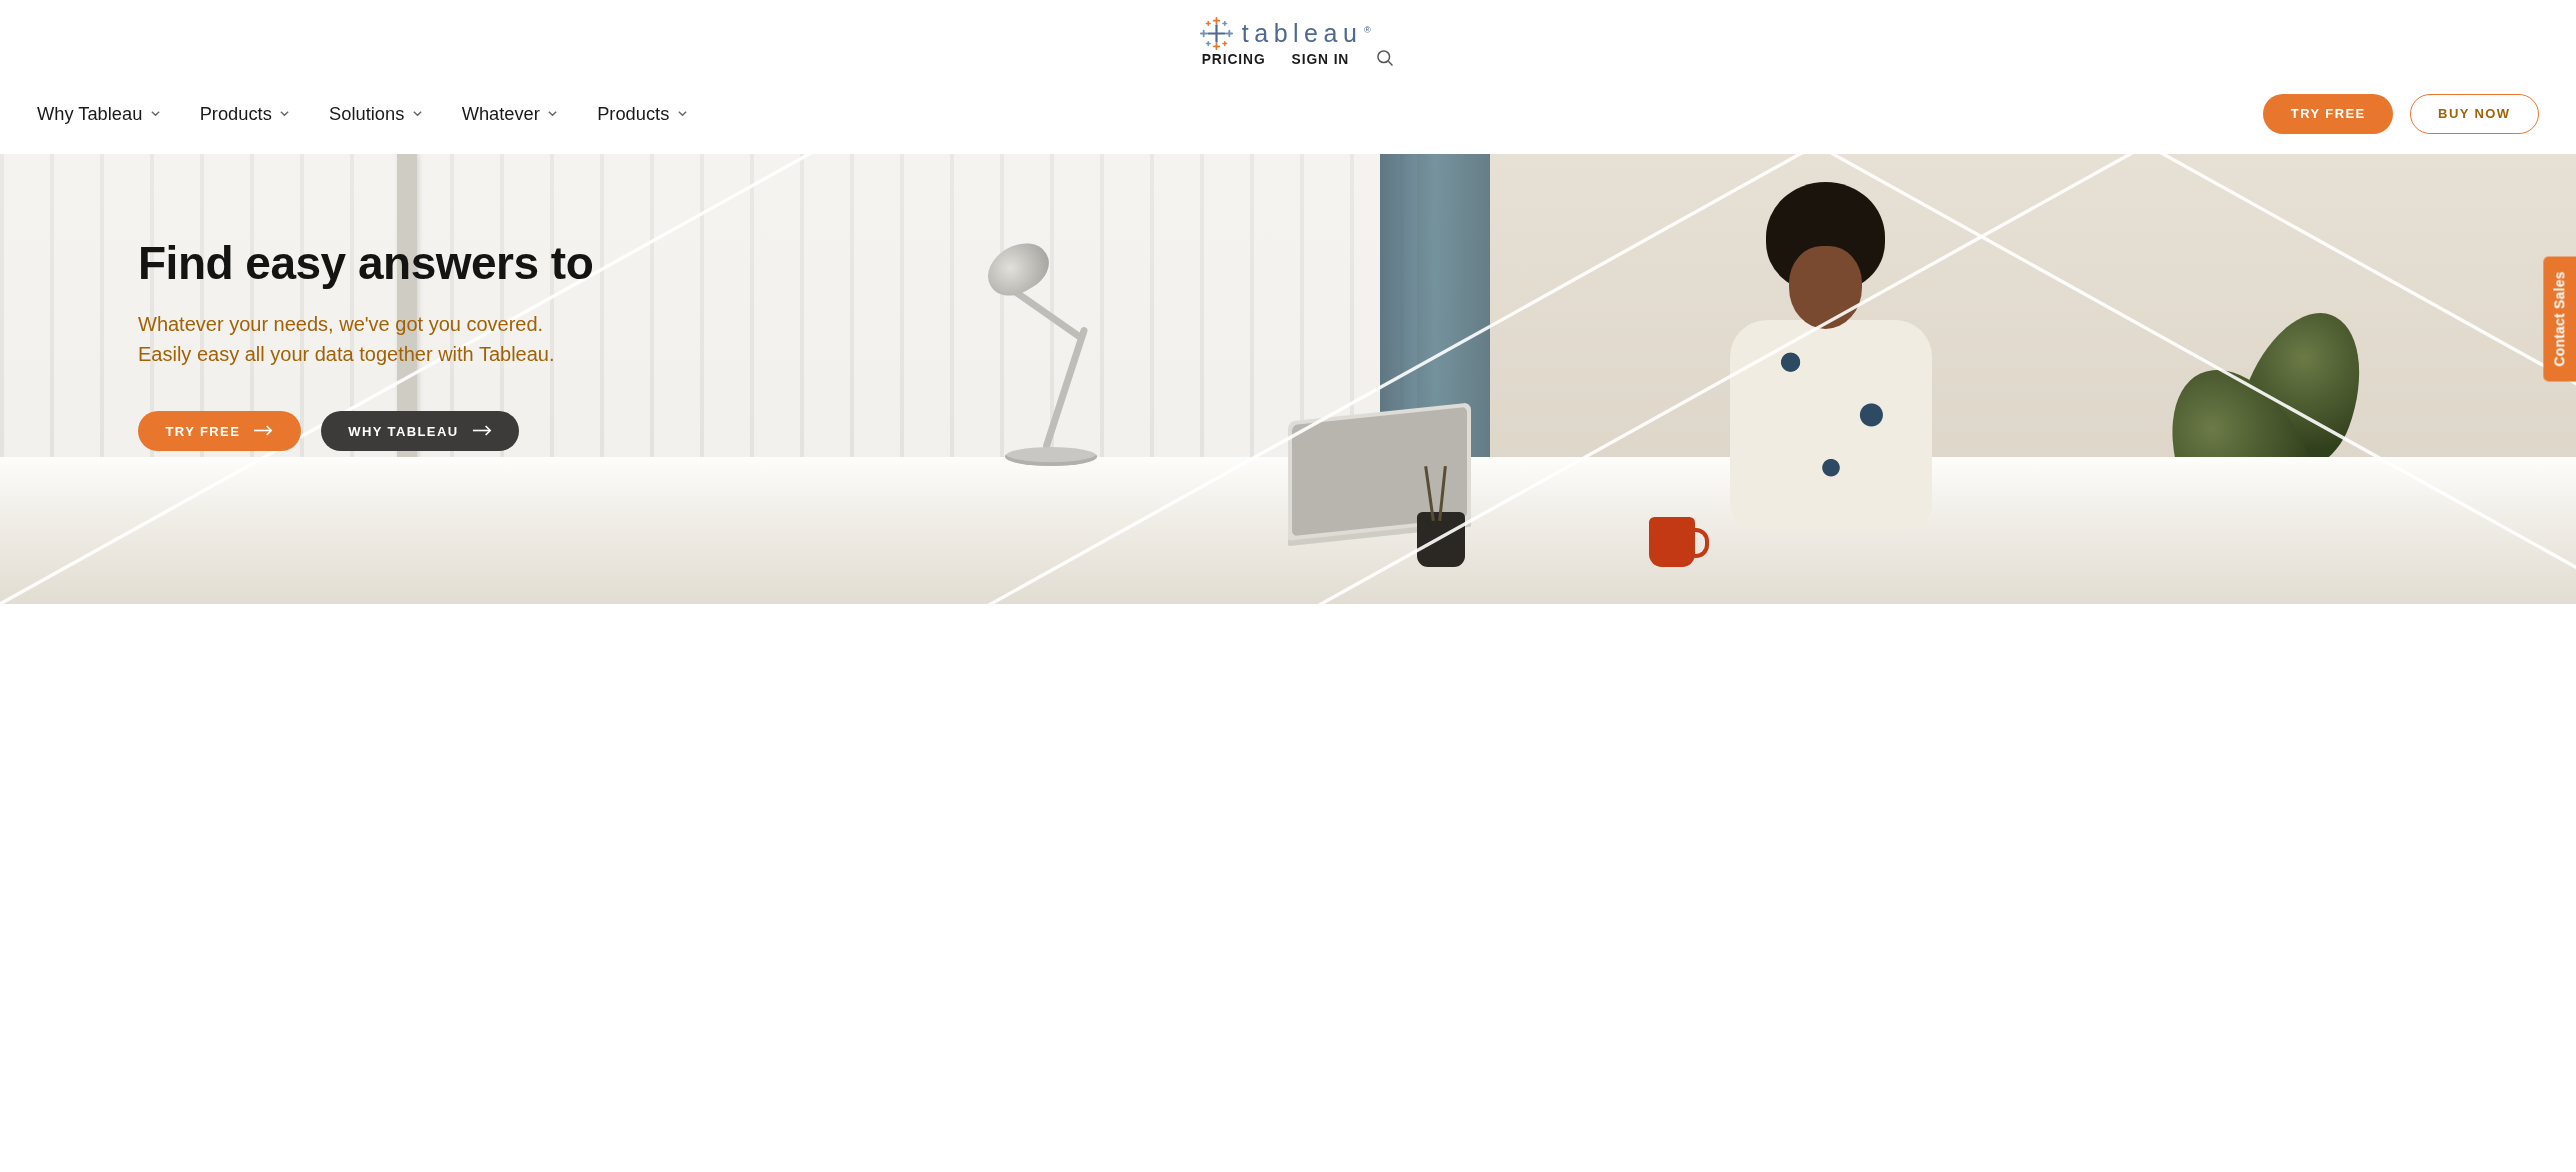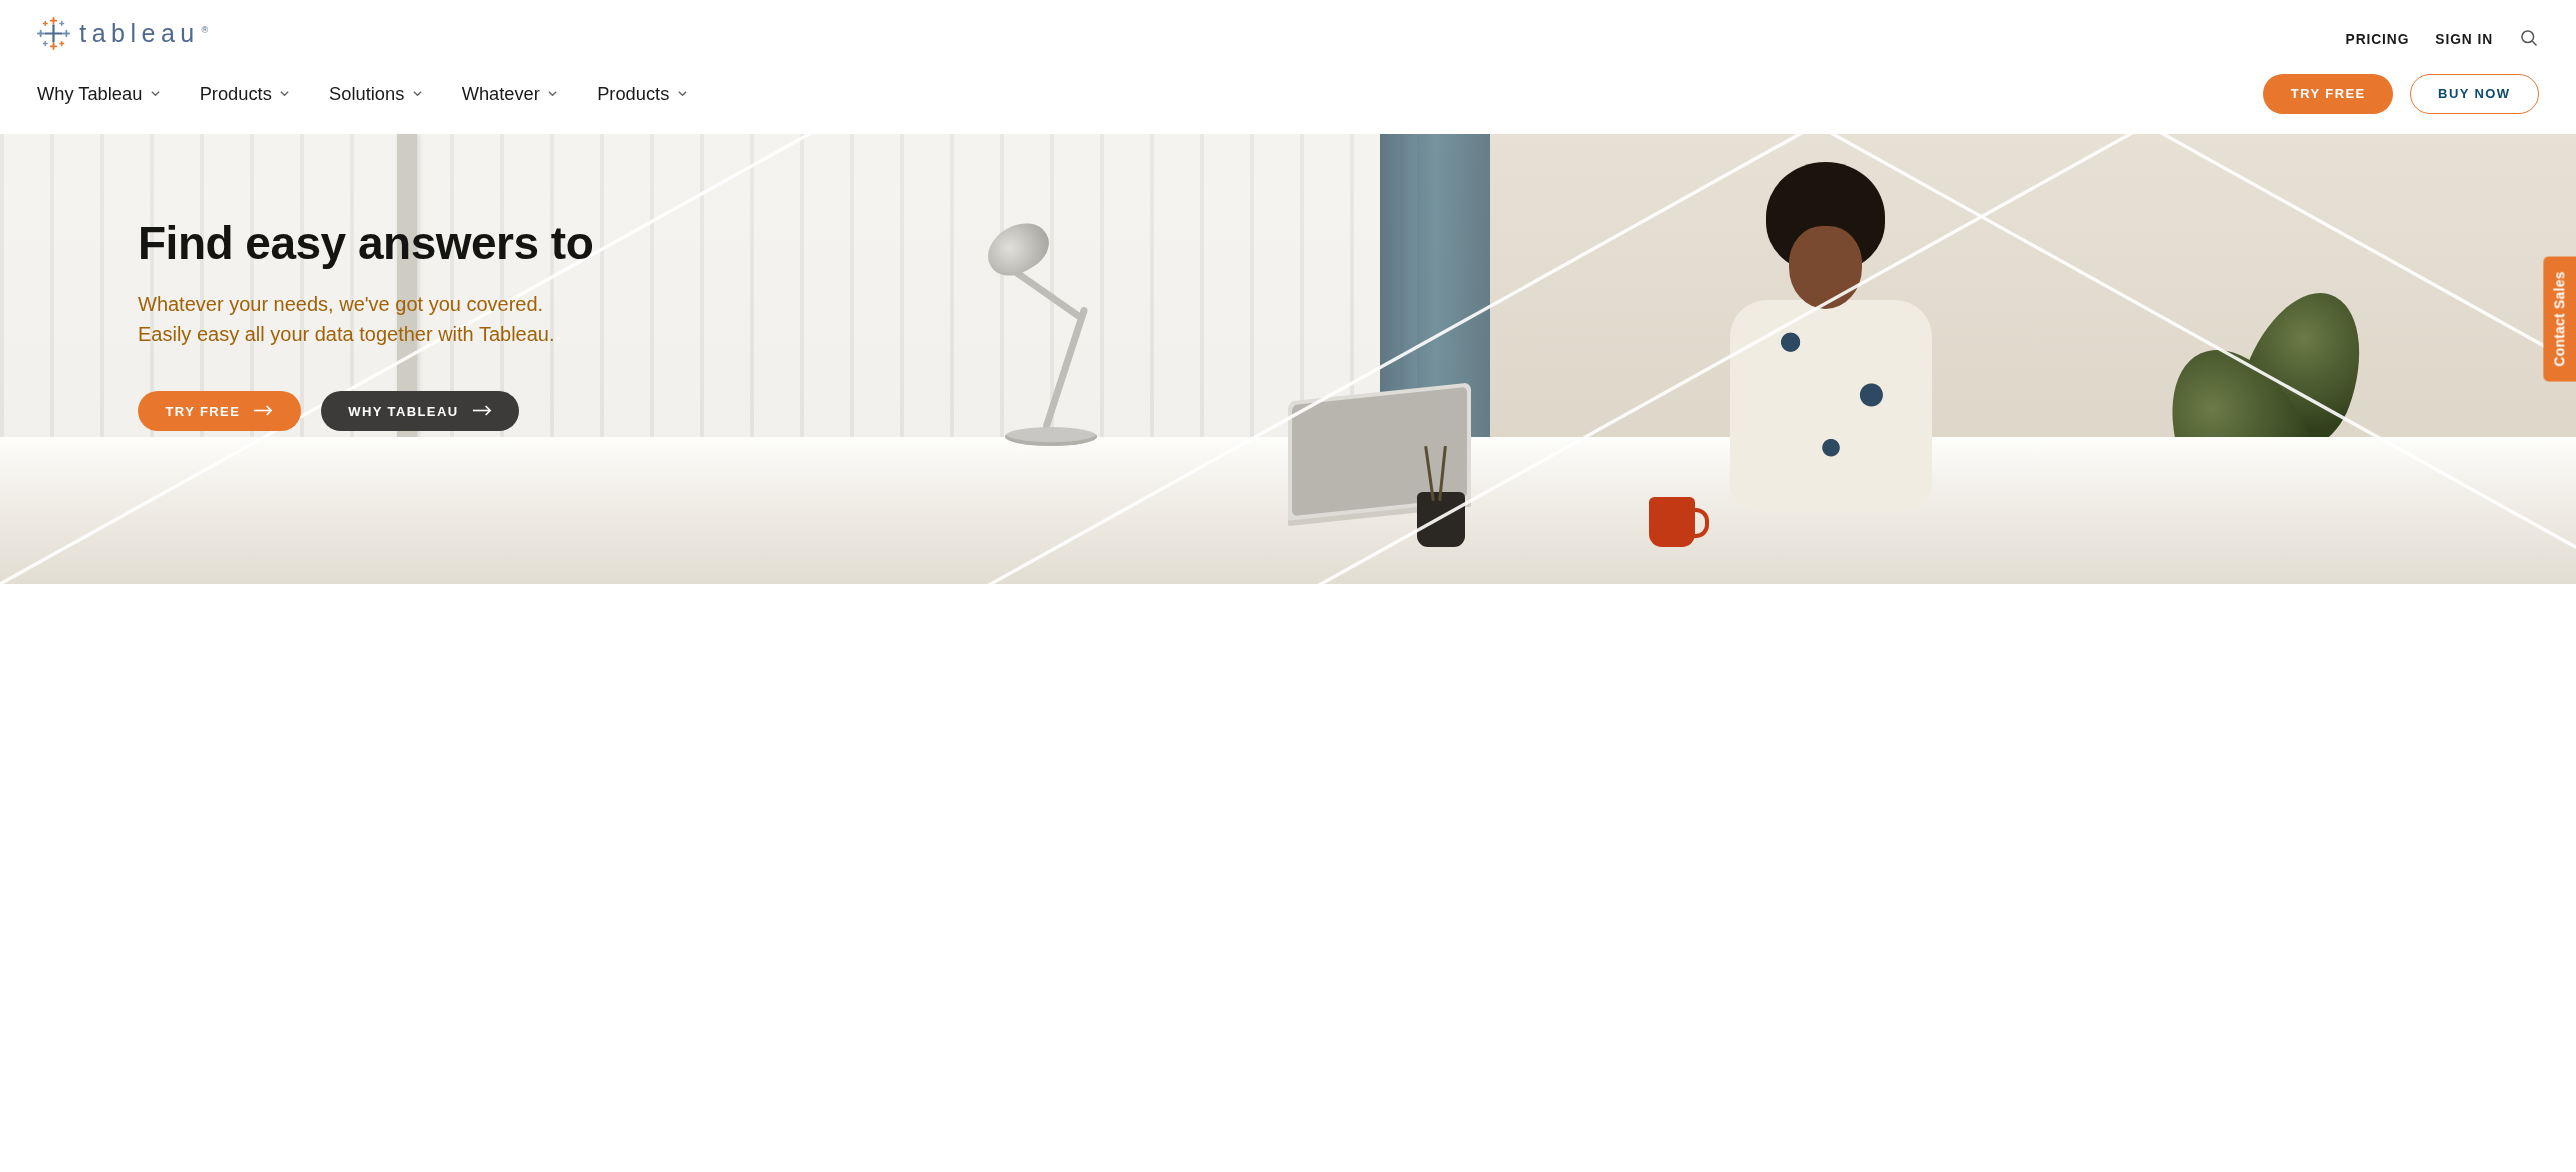--- a/index.html
+++ b/index.html
@@ -10,22 +10,23 @@
   }
 
   
   .header {
     width: 100%;
     background: #fff;
     padding: 16.5px 37px 0 37px;
   }
   .header-top {
     display: flex;
-    align-items: flex-end;
+    align-items: center;
     justify-content: space-between;
+    flex-direction: column;
   }
   .logo {
     display: flex;
     align-items: center;
     gap: 9.2px;
   }
   .logo svg { display: block; }
   .logo-text {
     font-size: 25px;
     letter-spacing: 5.5px;
@@ -98,21 +99,21 @@
     border-radius: 20px;
     font-size: 13px;
     font-weight: 700;
     letter-spacing: 1.4px;
     cursor: pointer;
     border: none;
     white-space: nowrap;
   }
   .btn-orange { background: #e8762c; color: #fff; }
   .btn-orange-outline {
-    background: #fff; color: #0c4a6e;
+    background: #fff; color: #a16207;
     border: 1.4px solid #e8762c;
   }
   .btn-dark { background: #3c3b3a; color: #fff; }
   .arrow svg { stroke: currentColor; }
 
   
   .hero {
     position: relative;
     height: 450px;
     overflow: hidden;

